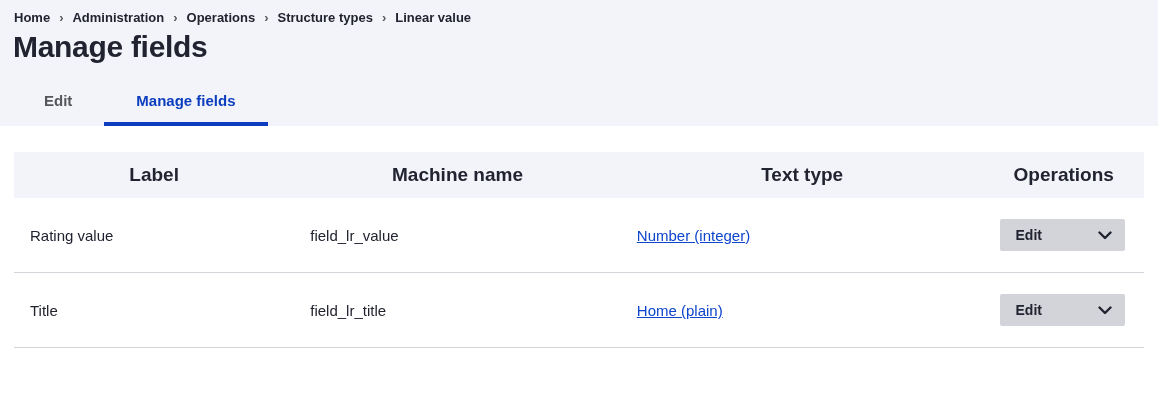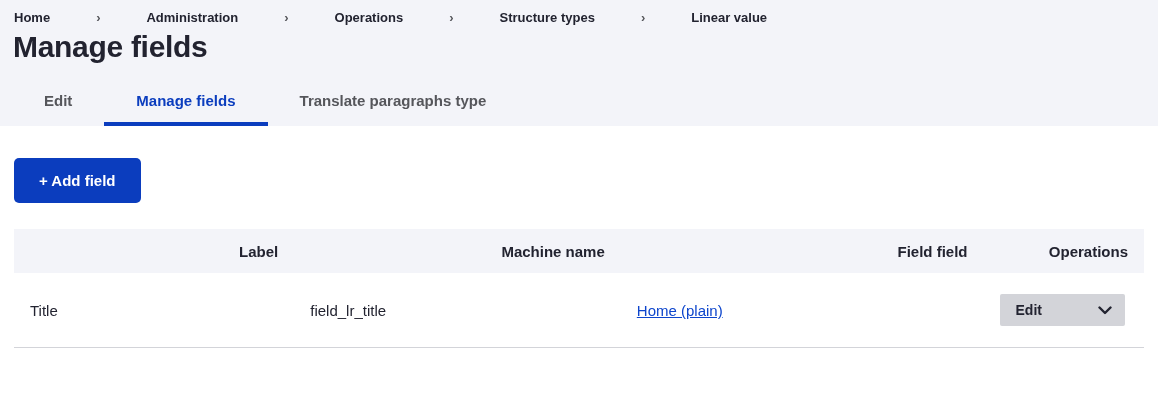--- a/index.html
+++ b/index.html
@@ -15,21 +15,20 @@
   .header-region {
     background: #f3f4f9;
     width: 100%;
   }
   .breadcrumb {
     padding: 10px 0 0 14px;
     font-size: 13px;
     font-weight: bold;
     display: flex;
     align-items: center;
-    gap: 37px;
   }
   .breadcrumb a {
     color: #222330;
     text-decoration: none;
     cursor: pointer;
   }
   .breadcrumb .sep {
     color: #55565b;
     margin: 0 9px;
     font-size: 13px;
@@ -87,22 +86,22 @@
     border-collapse: collapse;
     table-layout: fixed;
   }
   .fields-table col.c-label { width: 24.8%; }
   .fields-table col.c-machine { width: 28.9%; }
   .fields-table col.c-type { width: 32.1%; }
   .fields-table col.c-ops { width: 14.2%; }
 
   .fields-table thead th {
     background: #f3f4f9;
-    text-align: right;
-    font-size: 15px;
+    text-align: center;
+    font-size: 19px;
     font-weight: bold;
     color: #222330;
     padding: 12px 16px;
     height: 44px;
   }
   .fields-table tbody td {
     font-size: 15px;
     color: #222330;
     padding: 21px 16px;
     border-bottom: 1px solid #d3d4d9;
@@ -151,57 +150,72 @@
     <a>Structure types</a>
     <span class="sep">›</span>
     <a>Linear value</a>
   </nav>
 
   <h1 class="page-title">Manage fields</h1>
 
   <nav class="tabs">
     <a class="tab">Edit</a>
     <a class="tab active">Manage fields</a>
-    <a class="tab">Translate paragraphs type</a>
   </nav>
 </div>
 
 <div class="main-content">
 
-  <button class="add-field-btn">+ Add field</button>
 
   <table class="fields-table">
     <colgroup>
       <col class="c-label">
         <col class="c-machine">
         <col class="c-type">
         <col class="c-ops">
     </colgroup>
     <thead>
       <tr>
         <th>Label</th>
         <th>Machine name</th>
-        <th>Field field</th>
+        <th>Text type</th>
         <th>Operations</th>
       </tr>
     </thead>
     <tbody>
       <tr>
-        <td>Title</td>
-        <td>field_lr_title</td>
-        <td>
-          <a class="field-type-link">Home (plain)</a>
+        <td>Rating value</td>
+        <td>field_lr_value</td>
+        <td>
+          <a class="field-type-link">Number (integer)</a>
         </td>
         <td>
           <div class="dropbutton">
             <span class="db-label">Edit</span>
             <span class="db-toggle">
               <svg width="14" height="9" viewBox="0 0 14 9" fill="none">
                 <polyline points="1.5,1.5 7,7 12.5,1.5" stroke="#222330" stroke-width="2.4" stroke-linecap="round" stroke-linejoin="round"></polyline>
               </svg>
             </span>
           </div>
         </td>
       </tr>
+      <tr>
+        <td>Title</td>
+        <td>field_lr_title</td>
+        <td>
+          <a class="field-type-link">Home (plain)</a>
+        </td>
+        <td>
+          <div class="dropbutton">
+            <span class="db-label">Edit</span>
+            <span class="db-toggle">
+              <svg width="14" height="9" viewBox="0 0 14 9" fill="none">
+                <polyline points="1.5,1.5 7,7 12.5,1.5" stroke="#222330" stroke-width="2.4" stroke-linecap="round" stroke-linejoin="round"></polyline>
+              </svg>
+            </span>
+          </div>
+        </td>
+      </tr>
     </tbody>
   </table>
 
 </div>
 
 </body></html>

